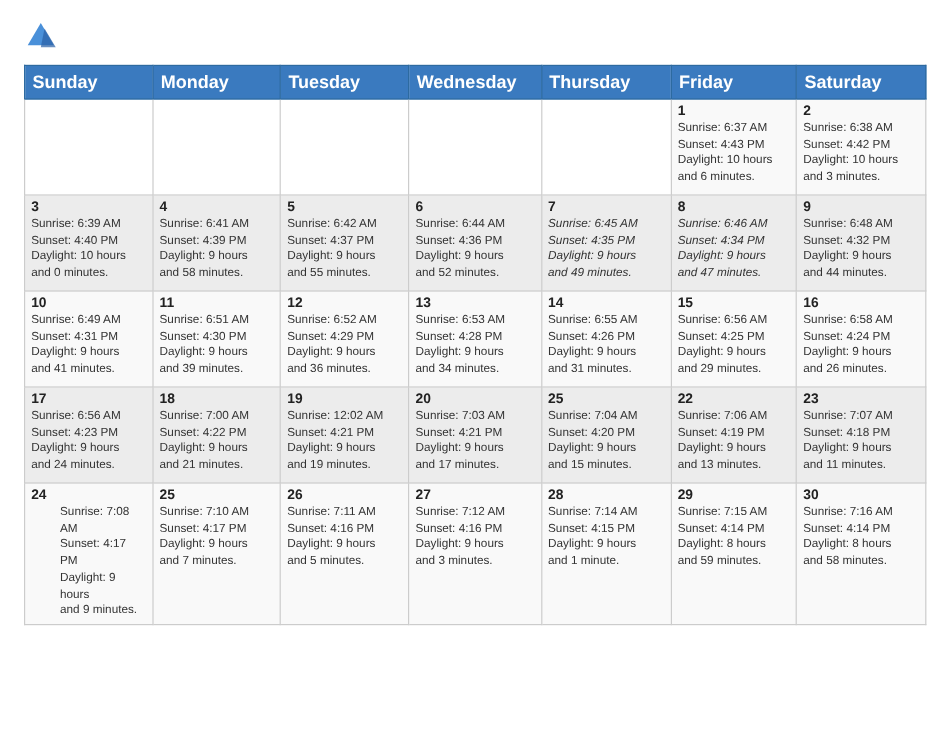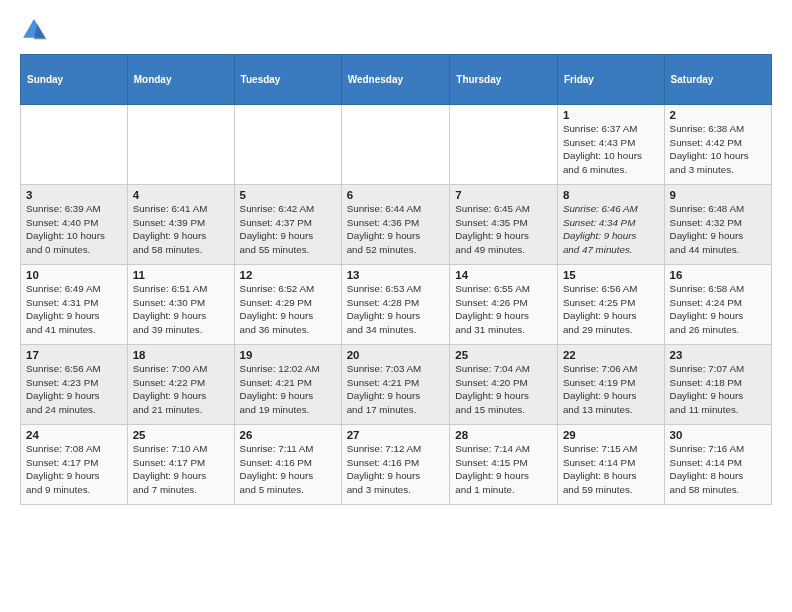--- a/index.html
+++ b/index.html
@@ -54,22 +54,22 @@
     .calendar {
       width: 100%;
       border-collapse: collapse;
       font-size: 10.5px;
     }
     .calendar thead tr th {
       background: #3a7abf;
       color: #fff;
       font-weight: bold;
       text-align: left;
-      padding: 19px 6px;
-      font-size: 10px;
+      padding: 5px 6px;
+      font-size: 15px;
       border: 1px solid #2d6aa0;
     }
     .calendar tbody tr td {
       border: 1px solid #ccc;
       vertical-align: top;
       padding: 4px 5px;
       width: 113px;
       height: 80px;
       background: #fff;
     }
@@ -174,21 +174,21 @@
           </td>
           <td>
             <span class="day-num">6</span>
             <div class="day-info" style="white-space: pre-line;">Sunrise: 6:44 AM
 Sunset: 4:36 PM
 Daylight: 9 hours
 and 52 minutes.</div>
           </td>
           <td>
             <span class="day-num">7</span>
-            <div class="day-info" style="white-space: pre-line;">Sunrise: 6:45 AM
+            <div class="day-info" style="white-space: pre-line; font-style: italic;">Sunrise: 6:45 AM
 Sunset: 4:35 PM
 Daylight: 9 hours
 and 49 minutes.</div>
           </td>
           <td>
             <span class="day-num">8</span>
             <div class="day-info" style="white-space: pre-line; font-style: italic;">Sunrise: 6:46 AM
 Sunset: 4:34 PM
 Daylight: 9 hours
 and 47 minutes.</div>
@@ -299,21 +299,21 @@
             <span class="day-num">23</span>
             <div class="day-info" style="white-space: pre-line;">Sunrise: 7:07 AM
 Sunset: 4:18 PM
 Daylight: 9 hours
 and 11 minutes.</div>
           </td>
         </tr>
         <tr>
           <td>
             <span class="day-num">24</span>
-            <div class="day-info" style="white-space: pre-line;">Sunrise: 7:08 AM
+            <div class="day-info" style="white-space: pre-line; margin-left: 24px;">Sunrise: 7:08 AM
 Sunset: 4:17 PM
 Daylight: 9 hours
 and 9 minutes.</div>
           </td>
           <td>
             <span class="day-num">25</span>
             <div class="day-info" style="white-space: pre-line;">Sunrise: 7:10 AM
 Sunset: 4:17 PM
 Daylight: 9 hours
 and 7 minutes.</div>

